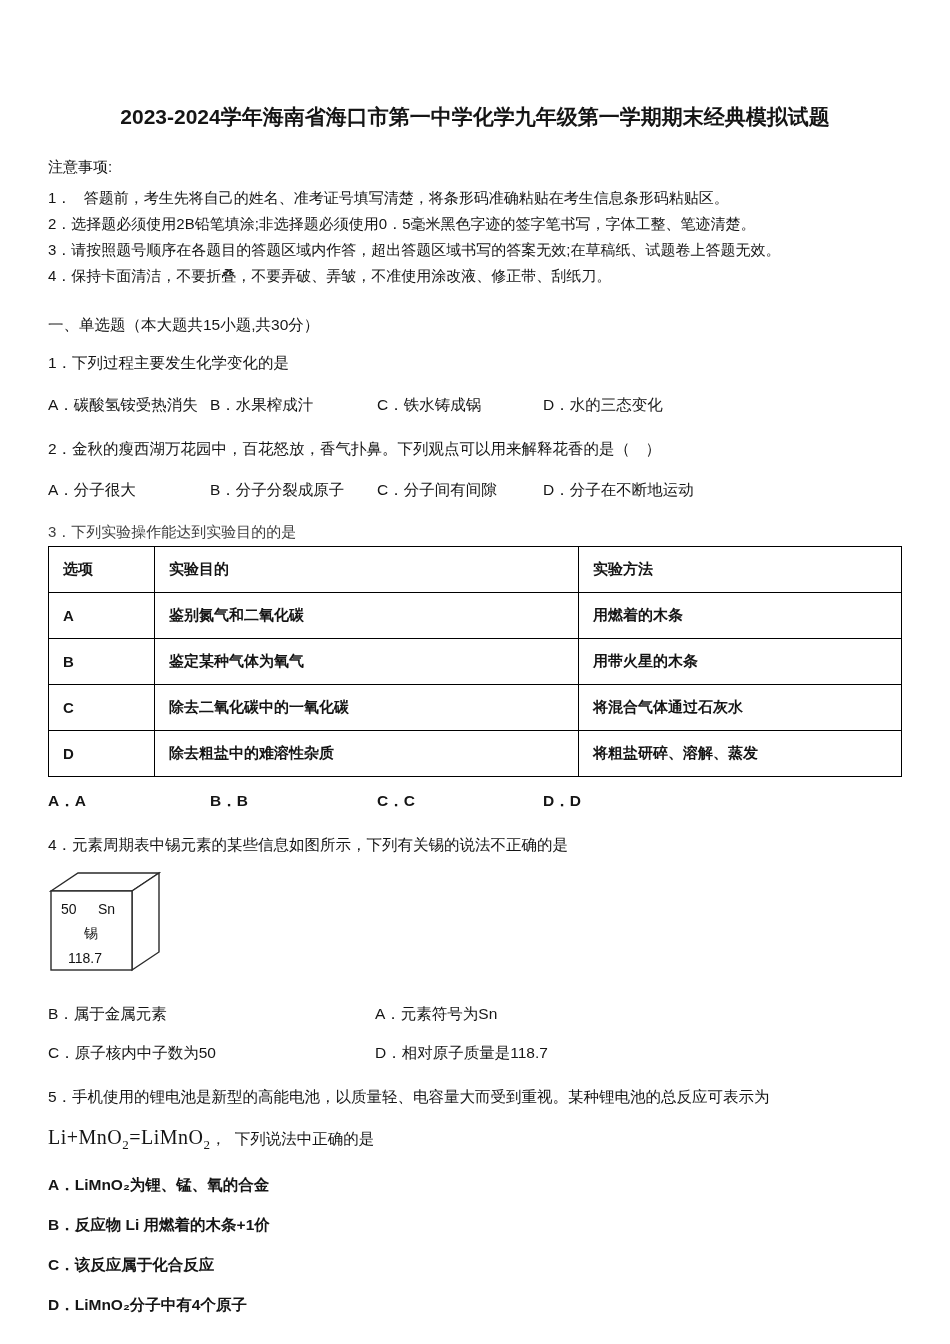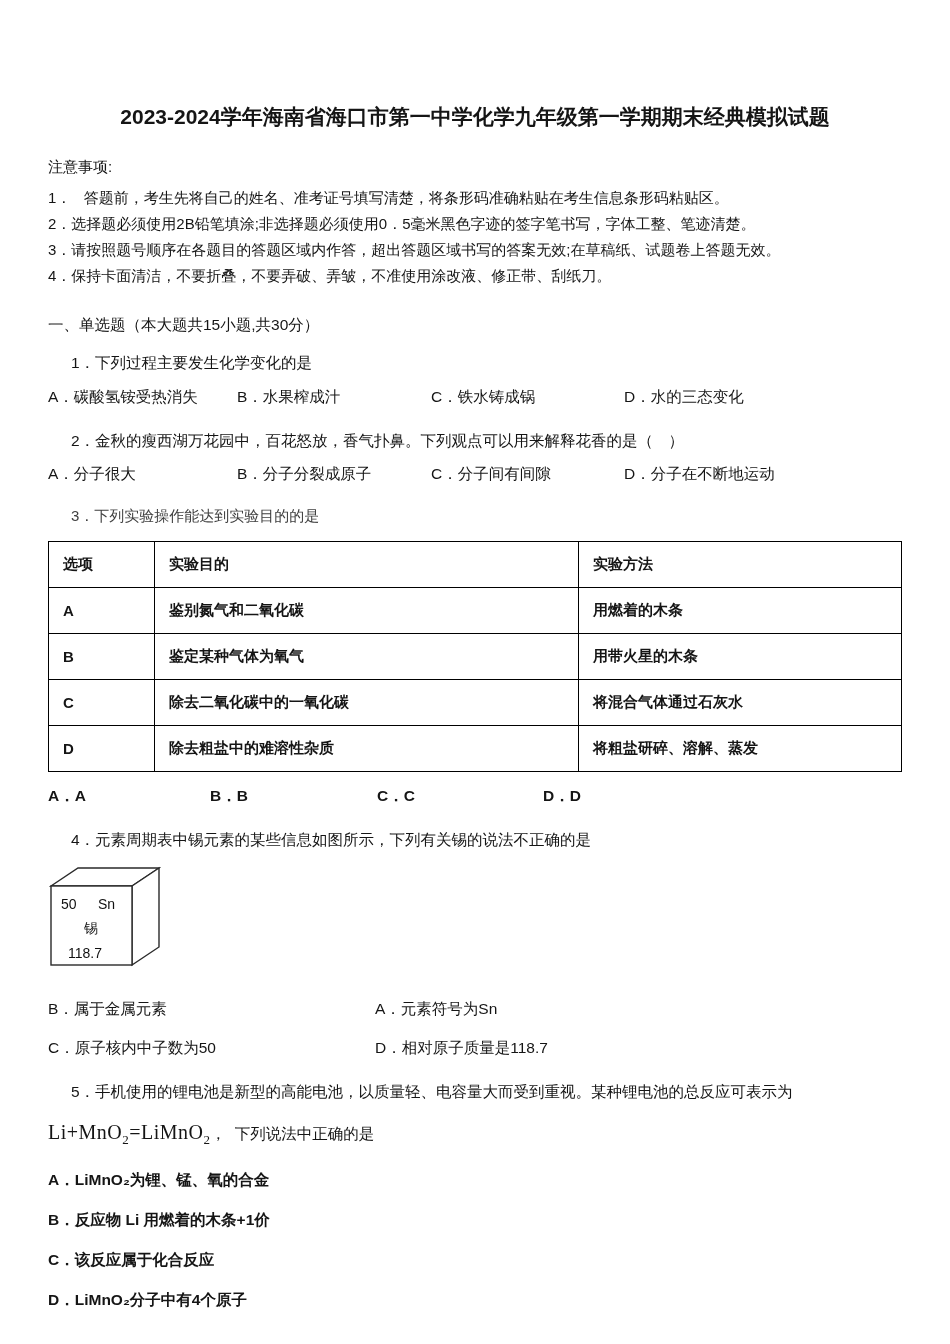--- a/index.html
+++ b/index.html
@@ -5,25 +5,25 @@
   html,body{margin:0;padding:0;}
   body{
     width:950px;min-height:1344px;background:#ffffff;color:#151515;
     font-family:"Liberation Sans","DejaVu Sans",sans-serif;
   }
   .page{padding:104px 48px 40px 48px;}
   .title{font-size:21px;font-weight:bold;text-align:center;margin:0 0 28px 0;line-height:1.25;}
   .notice-heading{font-size:15px;margin-bottom:8px;}
   .notice-item{font-size:15px;line-height:26px;white-space:pre-wrap;}
   .section-heading{font-size:15.5px;margin-top:26px;}
-  .q-text{font-size:15.5px;margin-top:16px;white-space:pre-wrap;line-height:1.45;margin-left:23px;}
+  .q-text{font-size:15.5px;margin-top:16px;white-space:pre-wrap;line-height:1.45;}
   .q-text.gray{color:#404040;font-size:15px;}
-  .opts4{display:grid;grid-template-columns:162px 167px 166px auto;font-size:15.5px;margin-top:12px;gap:27px;}
+  .opts4{display:grid;grid-template-columns:162px 167px 166px auto;font-size:15.5px;margin-top:20px;}
   .opts4 span{white-space:pre-wrap;}
-  .exp-table{border-collapse:collapse;width:100%;margin-top:14px;table-layout:fixed;}
+  .exp-table{border-collapse:collapse;width:100%;margin-top:3px;table-layout:fixed;}
   .exp-table td{border:1px solid #000;font-size:15px;font-weight:bold;padding:13px 14px;vertical-align:middle;text-align:left;}
   .col-1{width:106px;}
   .col-2{width:424px;}
   .answers{display:grid;grid-template-columns:162px 167px 166px auto;font-size:15.5px;font-weight:bold;margin-top:14px;}
   .figure{margin-top:14px;}
   .face{fill:#ffffff;stroke:#2a2a2a;stroke-width:1.4;}
   .boxtext{font-size:14px;fill:#111111;font-family:"Liberation Sans","DejaVu Sans",sans-serif;}
   .opts2{display:grid;grid-template-columns:327px auto;row-gap:18px;font-size:15.5px;margin-top:26px;}
   .formula-line{margin-top:17px;font-size:15.5px;display:flex;align-items:baseline;}
   .formula{font-family:"Liberation Serif","DejaVu Serif",serif;font-size:20px;letter-spacing:0.5px;}

